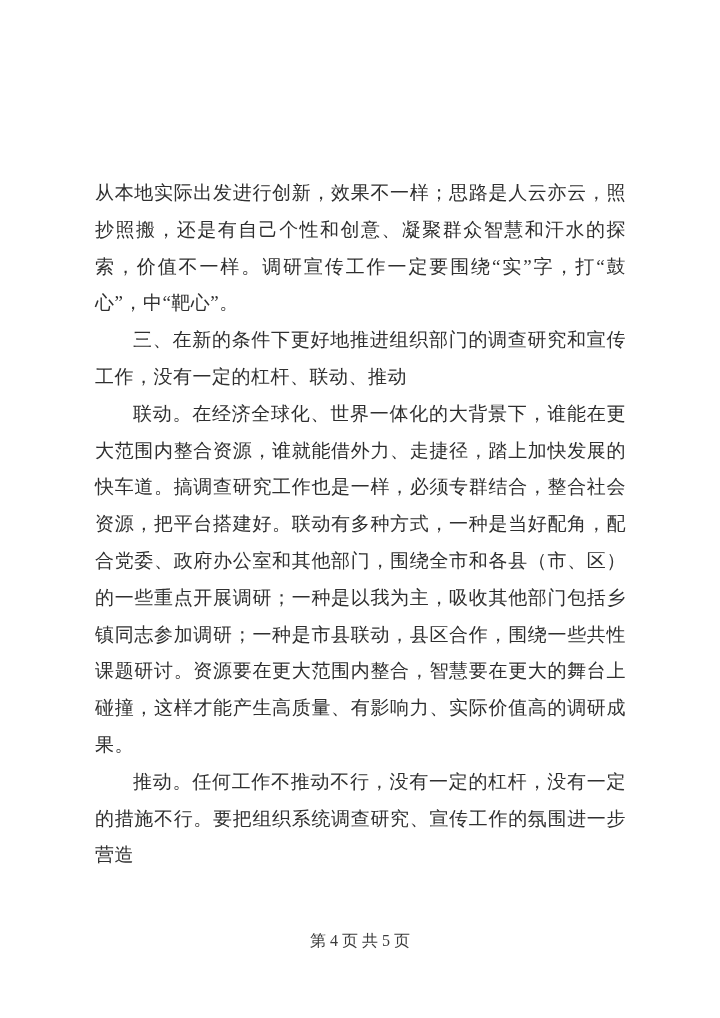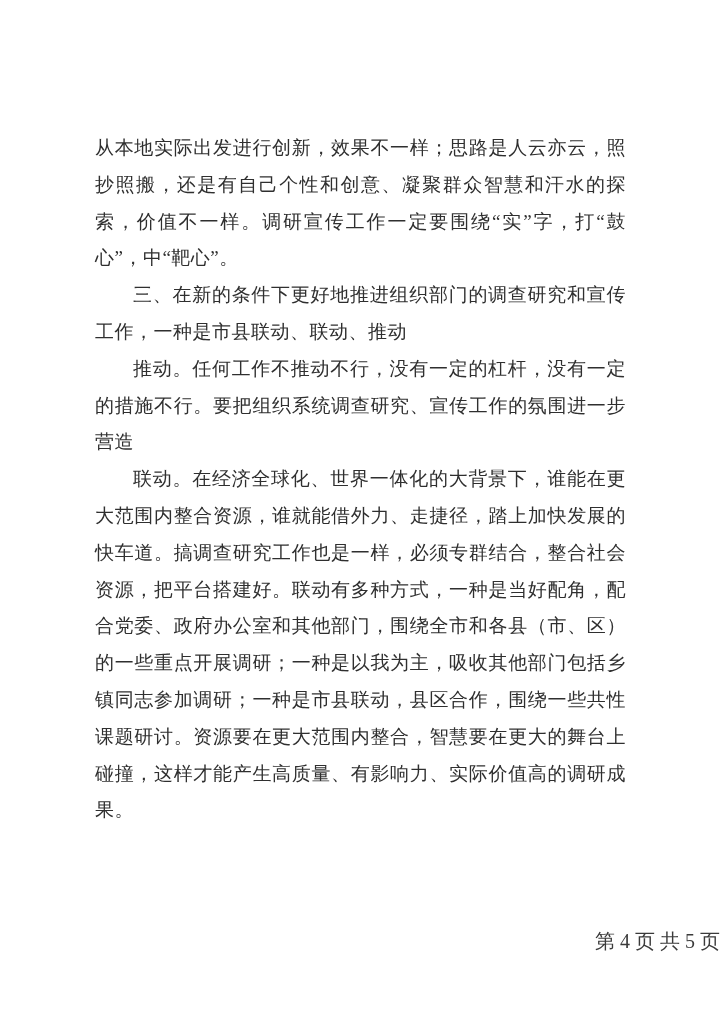--- a/index.html
+++ b/index.html
@@ -28,38 +28,39 @@
     text-justify: inter-ideograph;
   }
   .para {
     margin: 0;
     padding: 0;
     text-indent: 2em;
     word-break: break-all;
   }
   .para.no-indent {
     text-indent: 0;
+    margin-top: 45px;
   }
   .footer {
     position: absolute;
     left: 0;
     top: 930px;
     width: 100%;
-    text-align: right;
-    font-size: 20px;
+    text-align: center;
+    font-size: 16px;
     line-height: 22px;
     color: #3a3a3a;
   }
 </style>
 </head>
 <body>
 
 <div class="page">
   <div class="text-block">
     <p class="para no-indent">从本地实际出发进行创新，效果不一样；思路是人云亦云，照抄照搬，还是有自己个性和创意、凝聚群众智慧和汗水的探索，价值不一样。调研宣传工作一定要围绕“实”字，打“鼓心”，中“靶心”。</p>
-    <p class="para">三、在新的条件下更好地推进组织部门的调查研究和宣传工作，一种是市县联动、联动、推动</p>
+    <p class="para">三、在新的条件下更好地推进组织部门的调查研究和宣传工作，没有一定的杠杆、联动、推动</p>
+    <p class="para">联动。在经济全球化、世界一体化的大背景下，谁能在更大范围内整合资源，谁就能借外力、走捷径，踏上加快发展的快车道。搞调查研究工作也是一样，必须专群结合，整合社会资源，把平台搭建好。联动有多种方式，一种是当好配角，配合党委、政府办公室和其他部门，围绕全市和各县（市、区）的一些重点开展调研；一种是以我为主，吸收其他部门包括乡镇同志参加调研；一种是市县联动，县区合作，围绕一些共性课题研讨。资源要在更大范围内整合，智慧要在更大的舞台上碰撞，这样才能产生高质量、有影响力、实际价值高的调研成果。</p>
     <p class="para">推动。任何工作不推动不行，没有一定的杠杆，没有一定的措施不行。要把组织系统调查研究、宣传工作的氛围进一步营造</p>
-    <p class="para">联动。在经济全球化、世界一体化的大背景下，谁能在更大范围内整合资源，谁就能借外力、走捷径，踏上加快发展的快车道。搞调查研究工作也是一样，必须专群结合，整合社会资源，把平台搭建好。联动有多种方式，一种是当好配角，配合党委、政府办公室和其他部门，围绕全市和各县（市、区）的一些重点开展调研；一种是以我为主，吸收其他部门包括乡镇同志参加调研；一种是市县联动，县区合作，围绕一些共性课题研讨。资源要在更大范围内整合，智慧要在更大的舞台上碰撞，这样才能产生高质量、有影响力、实际价值高的调研成果。</p>
   </div>
   <div class="footer">
     <span>第 4 页 共 5 页</span>
   </div>
 </div>
 
 </body></html>

